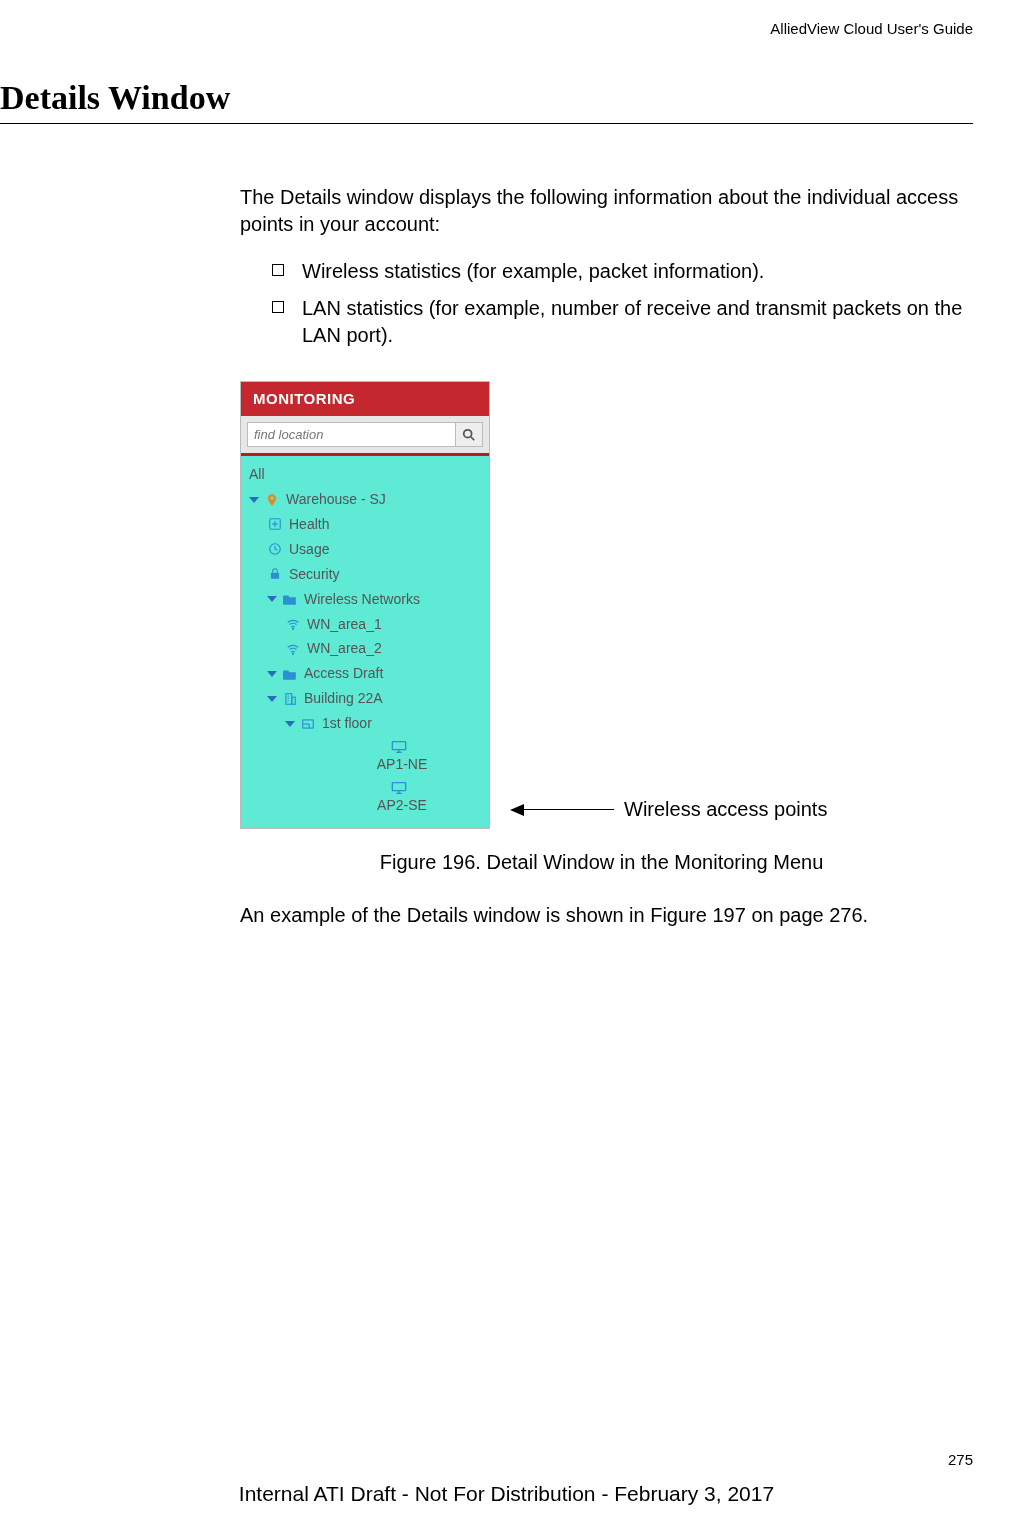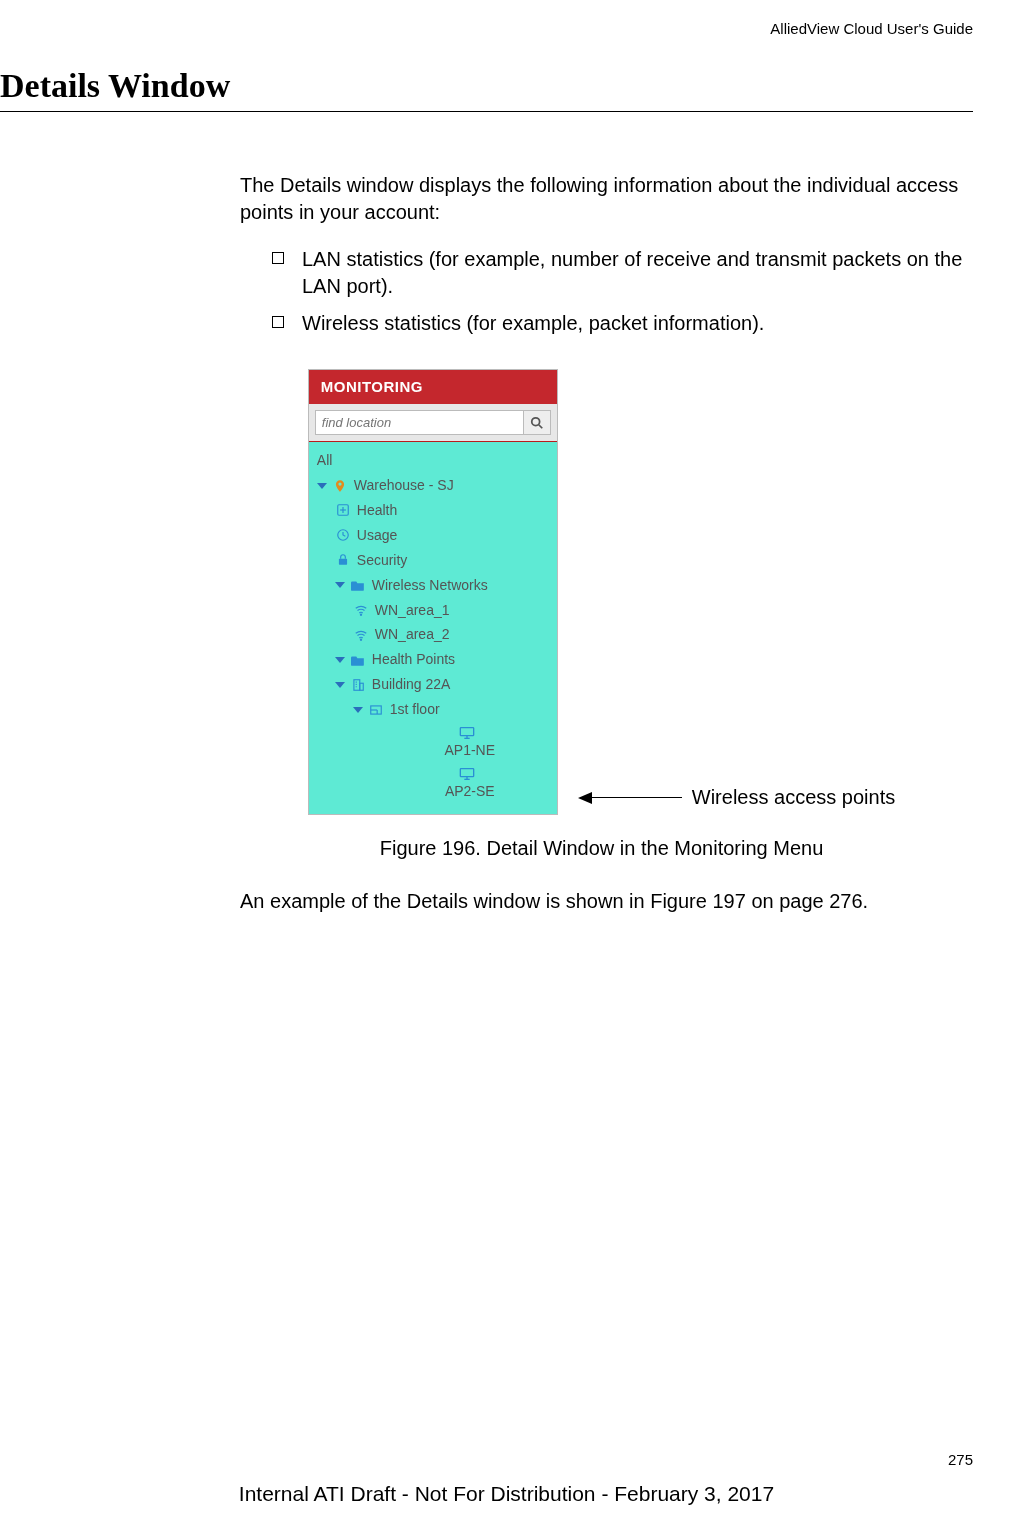--- a/index.html
+++ b/index.html
@@ -8,21 +8,21 @@
     background: #fff;
     width: 1013px;
     height: 1528px;
     position: relative;
     padding: 20px 40px 40px 0;
   }
   .header-right {
     text-align: right;
     font-size: 15px;
     color: #000;
-    margin-bottom: 30px;
+    margin-bottom: 42px;
     padding-right: 0;
   }
   .section-title {
     font-family: "Times New Roman", serif;
     font-size: 34px;
     font-weight: bold;
     margin-bottom: 6px;
     margin-top: 12px;
   }
   .hr {
@@ -46,42 +46,41 @@
   }
   .bullet-box {
     width: 12px; height: 12px; border: 1.5px solid #000;
     margin-top: 6px; margin-right: 18px; flex: 0 0 auto;
   }
   .bullet-text { flex: 1; }
   .figure-wrap {
     margin: 32px 0 20px 0;
     display: flex;
     align-items: flex-start;
-    justify-content: center;
     gap: 20px;
   }
   .panel {
     width: 250px;
     border: 1px solid #bbb;
     background: #f3f3f3;
     font-size: 14px;
   }
   .panel-header {
     background: #c4272d;
     color: #fff;
     font-weight: bold;
     font-size: 15px;
     padding: 7px 12px;
     letter-spacing: 0.5px;
   }
   .search-row {
     display: flex;
     background: #e7e7e7;
     padding: 6px;
-    border-bottom: 1px solid #b91c1c;
+    border-bottom: 3px solid #b91c1c;
   }
   .search-input {
     flex: 1;
     border: 1px solid #bbb;
     background: #fff;
     font-style: italic;
     color: #888;
     font-size: 13px;
     padding: 4px 6px;
   }
@@ -168,25 +167,25 @@
 
 <h1 class="section-title">Details Window</h1>
 <hr class="hr">
 
 <div class="content">
   <p class="para">The Details window displays the following information about the individual access points in your account:</p>
 
   <div class="bullets">
     <div class="bullet-row">
       <span class="bullet-box"></span>
-      <span class="bullet-text">LAN statistics (for example, number of receive and transmit packets on the LAN port).</span>
+      <span class="bullet-text">Wireless statistics (for example, packet information).</span>
     </div>
     <div class="bullet-row">
       <span class="bullet-box"></span>
-      <span class="bullet-text">Wireless statistics (for example, packet information).</span>
+      <span class="bullet-text">LAN statistics (for example, number of receive and transmit packets on the LAN port).</span>
     </div>
   </div>
 
 
   <div class="figure-wrap">
     <div class="panel">
       <div class="panel-header">MONITORING</div>
       <div class="search-row">
         <input class="search-input" placeholder="find location" style="">
         <div class="search-btn">
@@ -266,21 +265,21 @@
           </span>
           <span>WN_area_2</span>
         </div>
         <div class="tree-row indent-2">
           <span class="caret"></span>
           <span class="ico">
             <svg width="14" height="12" viewBox="0 0 24 20" fill="#2a8fd4">
                 <path d="M2 4h7l2 3h11v11a2 2 0 01-2 2H2a2 2 0 01-2-2V6a2 2 0 012-2z"></path>
               </svg>
           </span>
-          <span>Health Points</span>
+          <span>Access Draft</span>
         </div>
         <div class="tree-row indent-3">
           <span class="caret"></span>
           <span class="ico">
             <svg width="14" height="14" viewBox="0 0 24 24" fill="none" stroke="#2a8fd4" stroke-width="2">
                 <rect x="5" y="3" width="10" height="18"></rect>
                 <rect x="15" y="9" width="6" height="12"></rect>
                 <line x1="8" y1="7" x2="10" y2="7"></line>
                 <line x1="8" y1="11" x2="10" y2="11"></line>
                 <line x1="8" y1="15" x2="10" y2="15"></line>

